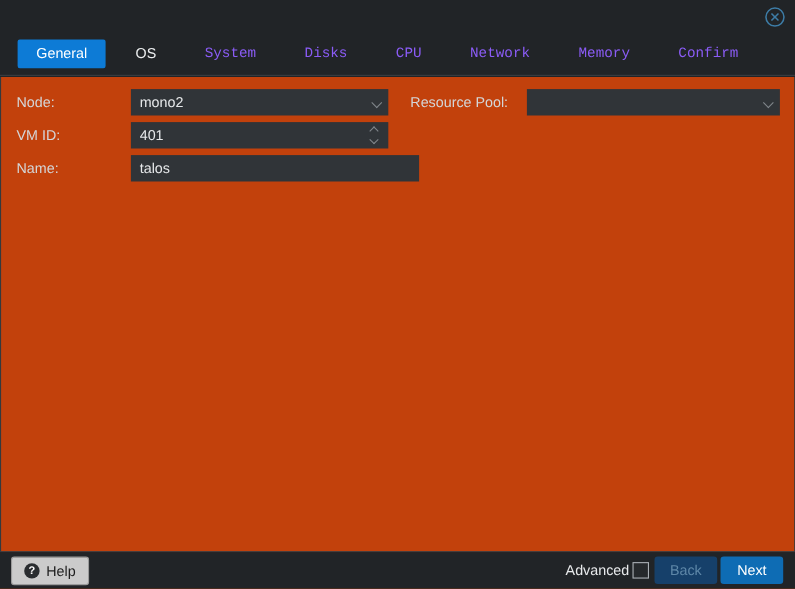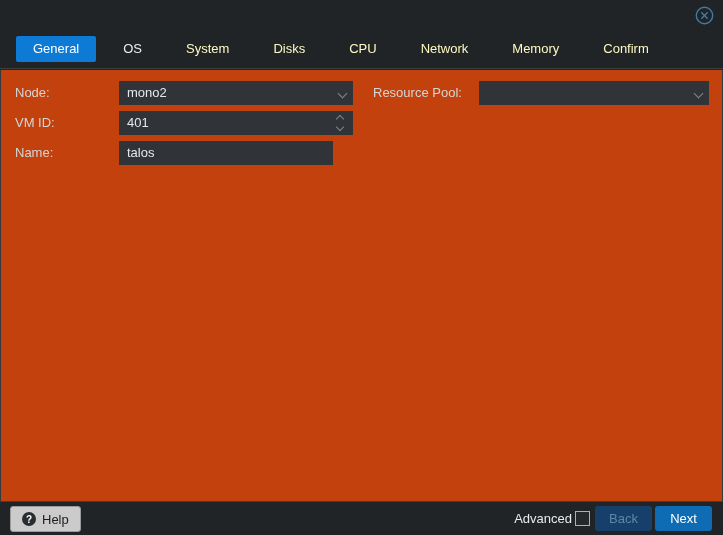--- a/index.html
+++ b/index.html
@@ -30,21 +30,21 @@
     position:absolute; top:30px; left:0; right:0; height:39px;
     border-bottom:1px solid #3a3f43;
     display:flex; align-items:center; padding-left:16px; gap:10px;
   }
   .tab {
     padding:0 17px; height:26px; line-height:26px;
     border-radius:2px; white-space:nowrap; cursor:pointer;
   }
   .tab.active { background:#0d7bd6; color:#ffffff; }
   .tab.enabled { color:#eceeef; }
-  .tab.disabled { color:#fef9c3; }
+  .tab.disabled { color:#8b5cf6;font-family:Liberation Mono, monospace; }
 
   
   .content {
     position:absolute; top:70px; left:0; right:0; height:432px;
     background:#c2410c;
     border-left:1px solid #34393d; border-right:1px solid #34393d;
     border-bottom:1px solid #3a3f43;
   }
   .field-label {
     position:absolute; height:24px; line-height:24px; color:#d4d6d8;
@@ -148,21 +148,21 @@
     <div class="field-label" style="left:14px; top:41px;">VM ID:</div>
     <div class="field" style="left:118px; top:41px; width:234px;">
       <span>401</span>
       <span class="spinner">
         <span class="spin-up"></span>
         <span class="spin-down"></span>
       </span>
     </div>
 
     <div class="field-label" style="left:14px; top:71px;">Name:</div>
-    <div class="field" style="left:118px; top:71px; width:214px;">
+    <div class="field" style="left:118px; top:71px; width:262px;">
       <span>talos</span>
     </div>
 
   </div>
 
   <div class="footer">
     <div class="help-btn">
       <span class="help-icon">?</span>
       <span>Help</span>
     </div>

